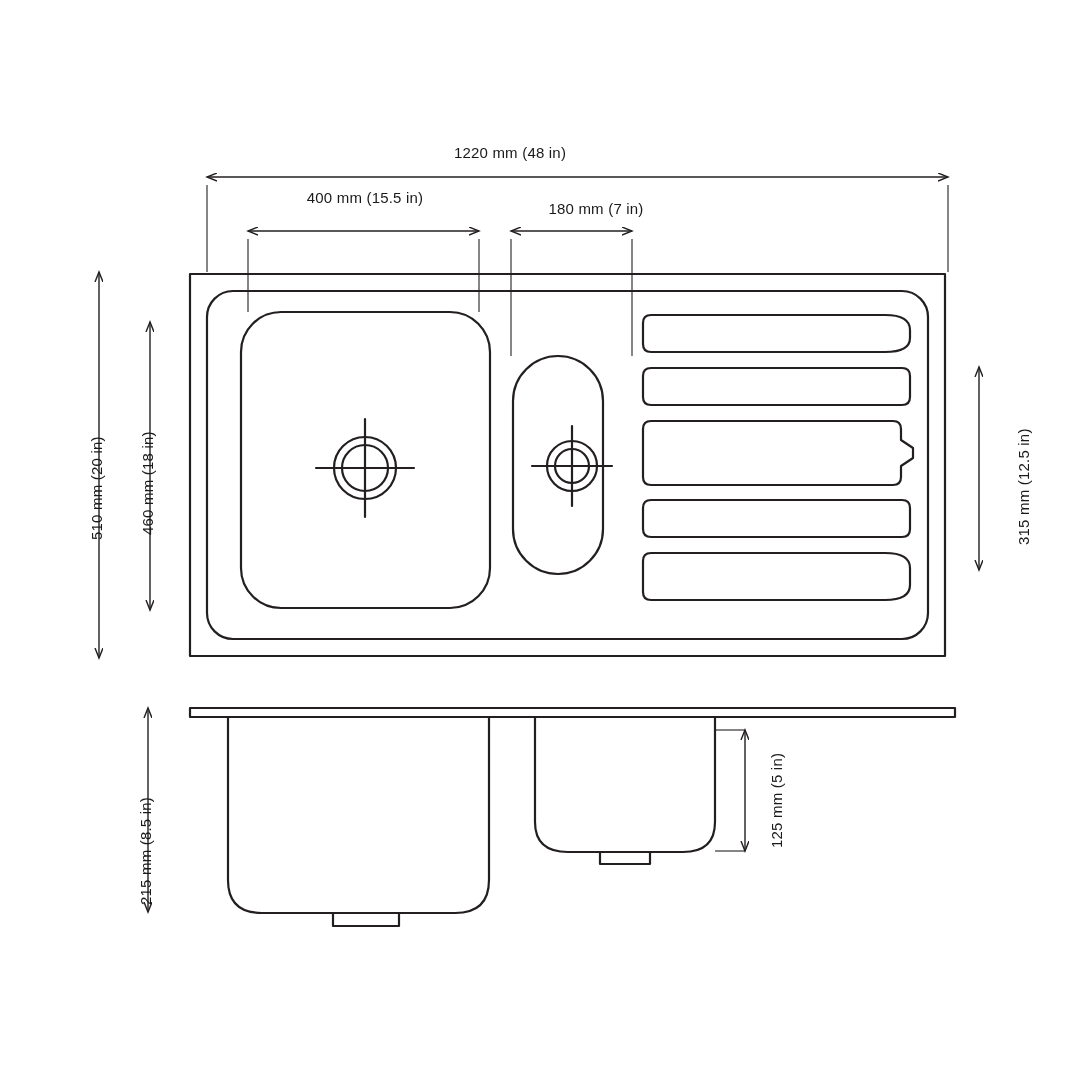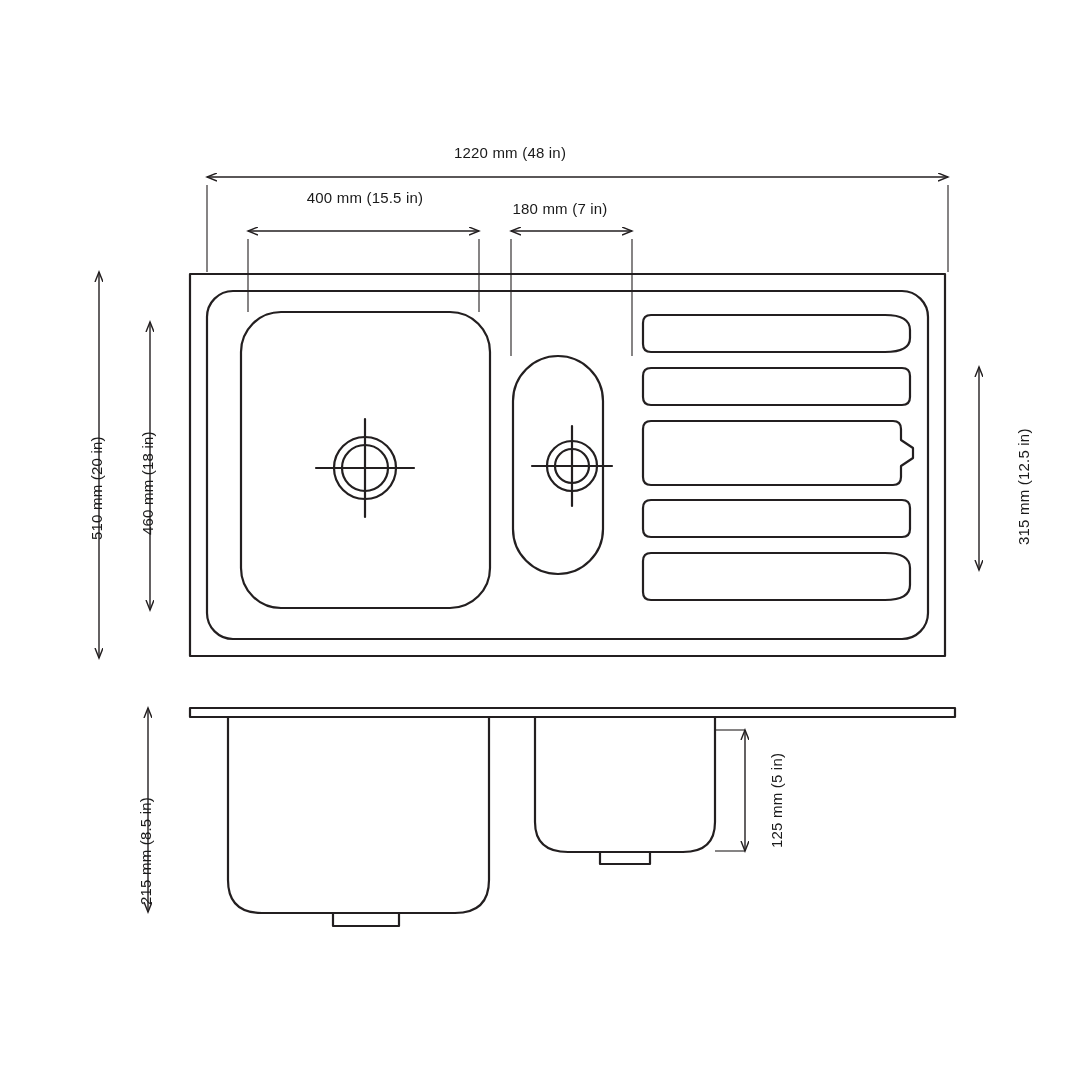--- a/index.html
+++ b/index.html
@@ -125,21 +125,21 @@
       <line x1="148" y1="708" x2="228" y2="708" stroke-opacity="0"></line>
       <line x1="715" y1="730" x2="745" y2="730"></line>
       <line x1="715" y1="851" x2="745" y2="851"></line>
     </g>
   </svg>
 
   <div class="lbl" style="left:510px; top:144px; transform:translateX(-50%);">1220 mm (48 in)</div>
 
   <div class="lbl" style="left:365px; top:189px; transform:translateX(-50%);">400 mm (15.5 in)</div>
 
-  <div class="lbl" style="left:560px; top:200px; transform:translateX(-50%);text-align:right;">180 mm (7 in)</div>
+  <div class="lbl" style="left:596px; top:200px; transform:translateX(-50%);text-align:right;">180 mm (7 in)</div>
 
   <div class="lbl vert" style="left:88px; top:540px;">510 mm (20 in)</div>
 
   <div class="lbl vert" style="left:139px; top:535px;">460 mm (18 in)</div>
 
   <div class="lbl vert" style="left:1015px; top:545px;">315 mm (12.5 in)</div>
 
   <div class="lbl vert" style="left:137px; top:905px;">215 mm (8.5 in)</div>
 
   <div class="lbl vert" style="left:768px; top:848px;">125 mm (5 in)</div>

